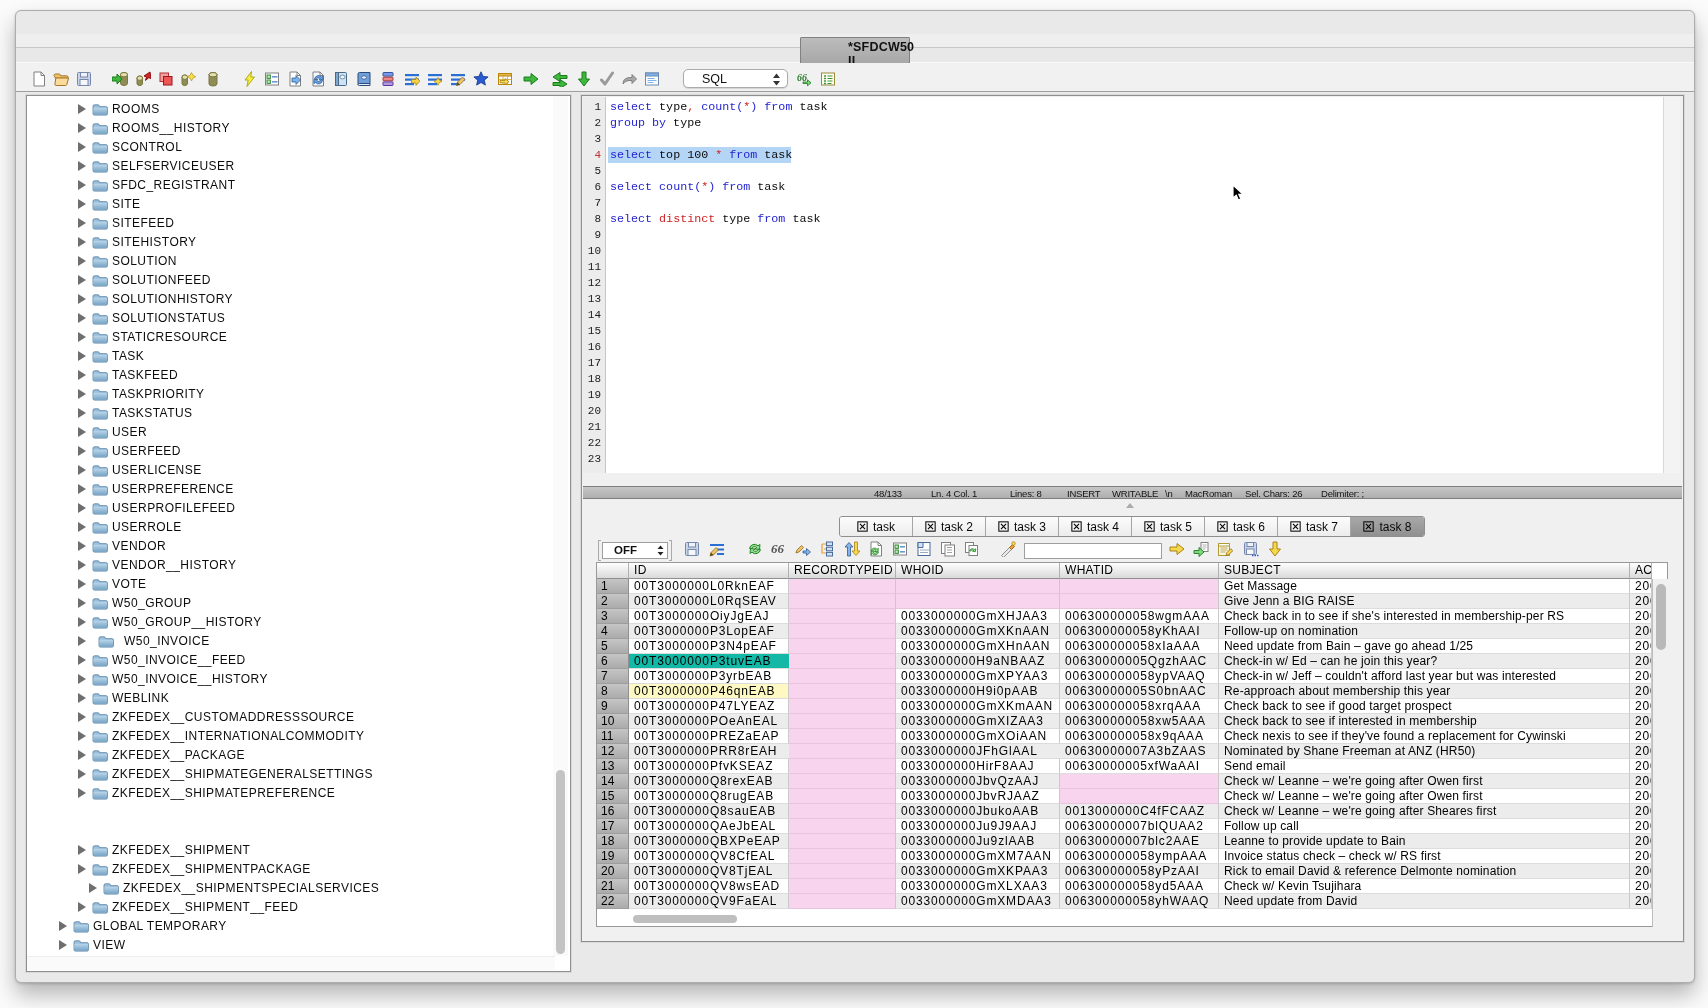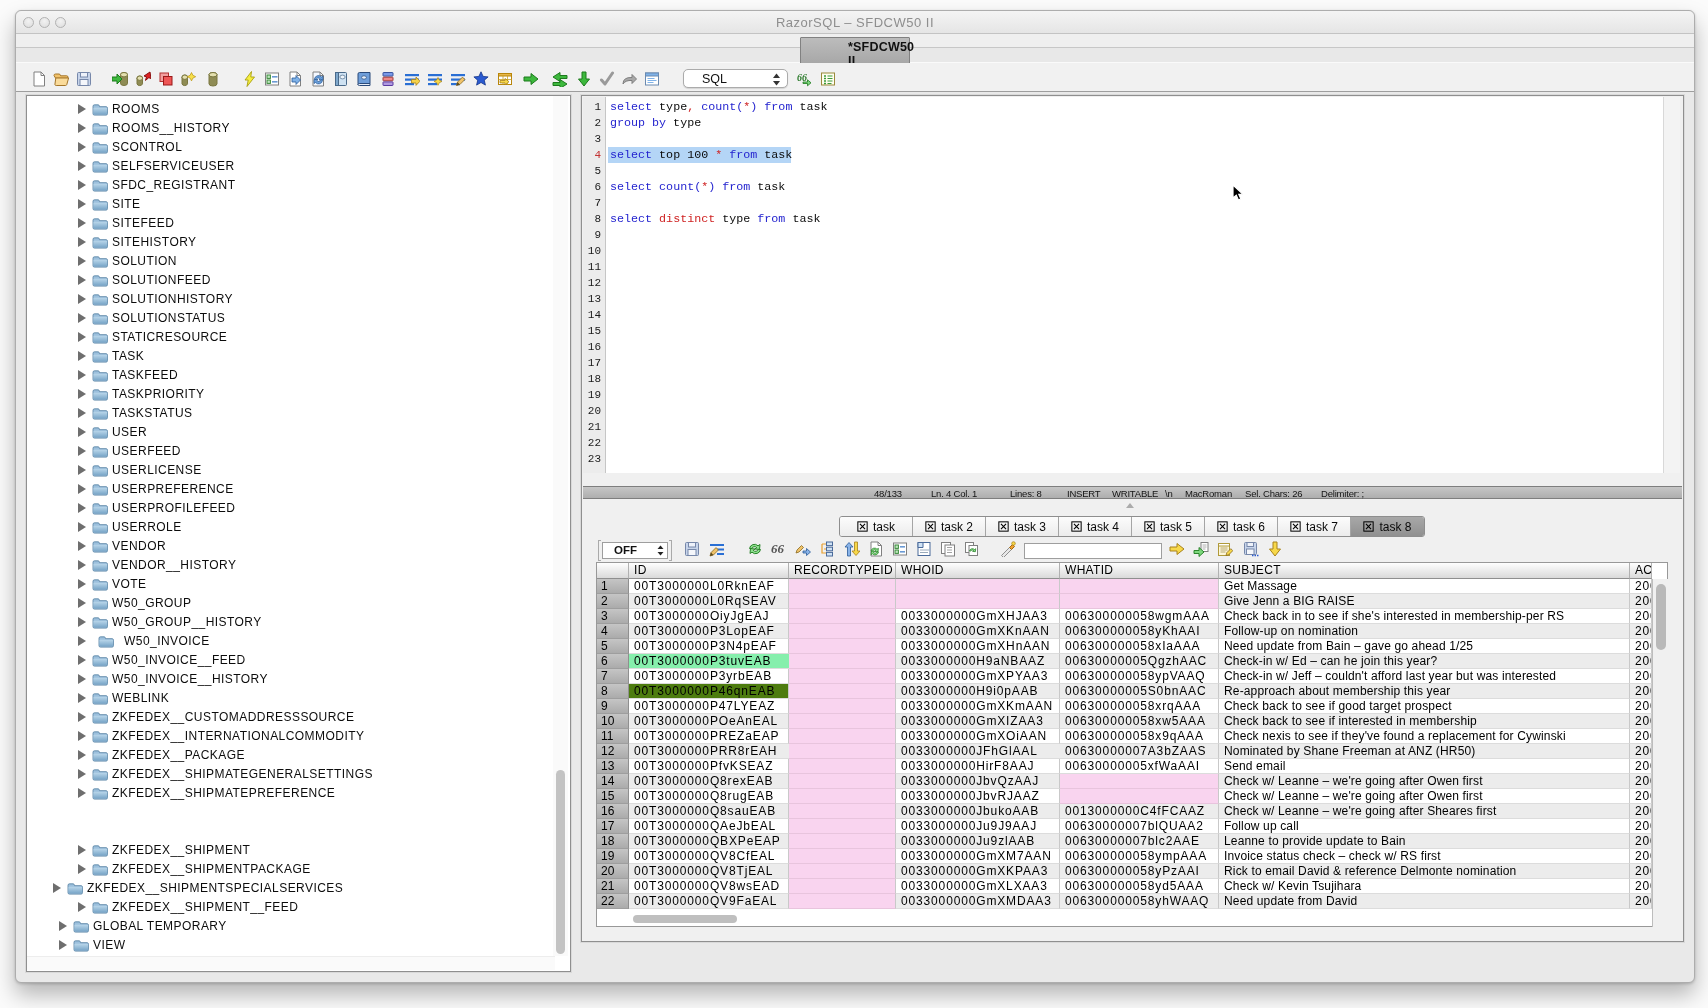--- a/index.html
+++ b/index.html
@@ -91,26 +91,20 @@
 #tblvsbthumb{position:absolute;left:2.5px;top:5px;width:10px;height:66px;background:#b9b9b9;border-radius:5px;}
 #tblhsbthumb{position:absolute;left:51px;top:819px;width:104px;height:8px;background:#bfbfbf;border-radius:4px;}
 #console{position:absolute;left:567px;top:851px;width:1100px;height:29px;
  background:#b9b9b9;border:1px solid #838383;}
 #console .sq{position:absolute;left:5px;top:8px;width:10px;height:10px;background:#a2a2a2;
  border:1px solid #7a7a7a;}
 #console span{position:absolute;left:19px;top:7px;font-family:"Liberation Mono",monospace;
  font-size:11px;letter-spacing:-0.62px;color:#111;}
 </style></head><body>
 <div id="win">
-    <div id="titlebar">
-      <div class="tl" style="left:7px;"></div>
-      <div class="tl" style="left:23px;"></div>
-      <div class="tl" style="left:39px;"></div>
-      <div id="title">RazorSQL – SFDCW50 II</div>
-    </div>
     <div id="tabstrip"></div>
     <div id="substrip"></div>
     <div id="conntab">
       <svg width="13" height="13" viewBox="0 0 13 13">
         <rect x="1" y="1" width="11" height="11" fill="none" stroke="#000" stroke-width="1.6"></rect>
         <path d="M3.5 3.5l6 6M9.5 3.5l-6 6" stroke="#000" stroke-width="1.8"></path>
       </svg>
       <span>*SFDCW50 II</span>
     </div>
     <div id="toolbar">
@@ -797,21 +791,21 @@
             <path d="M1.4 5.2 h14.8 v5.8 q0 1.2-1.2 1.2 h-12.4 q-1.2 0-1.2-1.2 z" fill="url(#fg)"></path>
             <defs>
               <linearGradient id="fg" x1="0" y1="0" x2="0" y2="1">
                 <stop offset="0" stop-color="#b9d6ea"></stop>
                 <stop offset="1" stop-color="#79a6c8"></stop>
               </linearGradient>
             </defs>
           </svg>
           <span>ZKFEDEX__SHIPMENTPACKAGE</span>
         </div>
-        <div class="trow" style="top:782.5px;padding-left:26px;">
+        <div class="trow" style="top:782.5px;padding-left:62px;">
           <div class="tri"></div>
           <svg width="16" height="13" viewBox="0 0 17 14" style="margin-left:6px;flex:none;">
             <path d="M1 3.5 q0-1.5 1.5-1.5 h4 q1 0 1.2 1 l0.3 1 h7 q1.5 0 1.5 1.5 v6 q0 1.5 -1.5 1.5 h-12.5 q-1.5 0 -1.5-1.5 z" fill="#9cc0dd" stroke="#5d87a8" stroke-width="1"></path>
             <path d="M1.4 5.2 h14.8 v5.8 q0 1.2-1.2 1.2 h-12.4 q-1.2 0-1.2-1.2 z" fill="url(#fg)"></path>
             <defs>
               <linearGradient id="fg" x1="0" y1="0" x2="0" y2="1">
                 <stop offset="0" stop-color="#b9d6ea"></stop>
                 <stop offset="1" stop-color="#79a6c8"></stop>
               </linearGradient>
             </defs>
@@ -1108,35 +1102,35 @@
           <div class="dcell sj" style="left:622px;top:61px;width:411px;background:#ececec;border-bottom:1px solid #dcdcdc;">Follow-up on nomination</div>
           <div class="dcell" style="left:1033px;top:61px;width:22px;background:#ececec;border-bottom:1px solid #dcdcdc;">200</div>
           <div class="rncell" style="top:76px;">5</div>
           <div class="dcell" style="left:32px;top:76px;width:160px;background:#ffffff;border-bottom:1px solid #dcdcdc;">00T3000000P3N4pEAF</div>
           <div class="dcell" style="left:192px;top:76px;width:107px;background:#f9d4ef;border-bottom:1px solid #e8c4dd;"></div>
           <div class="dcell" style="left:299px;top:76px;width:164px;background:#ffffff;border-bottom:1px solid #dcdcdc;">0033000000GmXHnAAN</div>
           <div class="dcell" style="left:463px;top:76px;width:159px;background:#ffffff;border-bottom:1px solid #dcdcdc;">006300000058xIaAAA</div>
           <div class="dcell sj" style="left:622px;top:76px;width:411px;background:#ffffff;border-bottom:1px solid #dcdcdc;">Need update from Bain – gave go ahead 1/25</div>
           <div class="dcell" style="left:1033px;top:76px;width:22px;background:#ffffff;border-bottom:1px solid #dcdcdc;">200</div>
           <div class="rncell" style="top:91px;">6</div>
-          <div class="dcell" style="left:32px;top:91px;width:187px;background:#86efac;border-bottom:1px solid #dcdcdc;">00T3000000P3tuvEAB</div>
+          <div class="dcell" style="left:32px;top:91px;width:187px;background:#14b8a6;border-bottom:1px solid #dcdcdc;">00T3000000P3tuvEAB</div>
           <div class="dcell" style="left:192px;top:91px;width:107px;background:#f9d4ef;border-bottom:1px solid #e8c4dd;"></div>
           <div class="dcell" style="left:299px;top:91px;width:164px;background:#ececec;border-bottom:1px solid #dcdcdc;">0033000000H9aNBAAZ</div>
           <div class="dcell" style="left:463px;top:91px;width:159px;background:#ececec;border-bottom:1px solid #dcdcdc;">00630000005QgzhAAC</div>
           <div class="dcell sj" style="left:622px;top:91px;width:411px;background:#ececec;border-bottom:1px solid #dcdcdc;">Check-in w/ Ed – can he join this year?</div>
           <div class="dcell" style="left:1033px;top:91px;width:22px;background:#ececec;border-bottom:1px solid #dcdcdc;">200</div>
           <div class="rncell" style="top:106px;">7</div>
           <div class="dcell" style="left:32px;top:106px;width:160px;background:#ffffff;border-bottom:1px solid #dcdcdc;">00T3000000P3yrbEAB</div>
           <div class="dcell" style="left:192px;top:106px;width:107px;background:#f9d4ef;border-bottom:1px solid #e8c4dd;"></div>
           <div class="dcell" style="left:299px;top:106px;width:164px;background:#ffffff;border-bottom:1px solid #dcdcdc;">0033000000GmXPYAA3</div>
           <div class="dcell" style="left:463px;top:106px;width:159px;background:#ffffff;border-bottom:1px solid #dcdcdc;">006300000058ypVAAQ</div>
           <div class="dcell sj" style="left:622px;top:106px;width:411px;background:#ffffff;border-bottom:1px solid #dcdcdc;">Check-in w/ Jeff – couldn't afford last year but was interested</div>
           <div class="dcell" style="left:1033px;top:106px;width:22px;background:#ffffff;border-bottom:1px solid #dcdcdc;">200</div>
           <div class="rncell" style="top:121px;">8</div>
-          <div class="dcell" style="left:32px;top:121px;width:160px;background:#4d7c0f;border-bottom:1px solid #dcdcdc;">00T3000000P46qnEAB</div>
+          <div class="dcell" style="left:32px;top:121px;width:160px;background:#fef9c3;border-bottom:1px solid #dcdcdc;">00T3000000P46qnEAB</div>
           <div class="dcell" style="left:192px;top:121px;width:107px;background:#f9d4ef;border-bottom:1px solid #e8c4dd;"></div>
           <div class="dcell" style="left:299px;top:121px;width:164px;background:#ececec;border-bottom:1px solid #dcdcdc;">0033000000H9i0pAAB</div>
           <div class="dcell" style="left:463px;top:121px;width:159px;background:#ececec;border-bottom:1px solid #dcdcdc;">00630000005S0bnAAC</div>
           <div class="dcell sj" style="left:622px;top:121px;width:411px;background:#ececec;border-bottom:1px solid #dcdcdc;">Re-approach about membership this year</div>
           <div class="dcell" style="left:1033px;top:121px;width:22px;background:#ececec;border-bottom:1px solid #dcdcdc;">200</div>
           <div class="rncell" style="top:136px;">9</div>
           <div class="dcell" style="left:32px;top:136px;width:160px;background:#ffffff;border-bottom:1px solid #dcdcdc;">00T3000000P47LYEAZ</div>
           <div class="dcell" style="left:192px;top:136px;width:107px;background:#f9d4ef;border-bottom:1px solid #e8c4dd;"></div>
           <div class="dcell" style="left:299px;top:136px;width:164px;background:#ffffff;border-bottom:1px solid #dcdcdc;">0033000000GmXKmAAN</div>
           <div class="dcell" style="left:463px;top:136px;width:159px;background:#ffffff;border-bottom:1px solid #dcdcdc;">006300000058xrqAAA</div>

